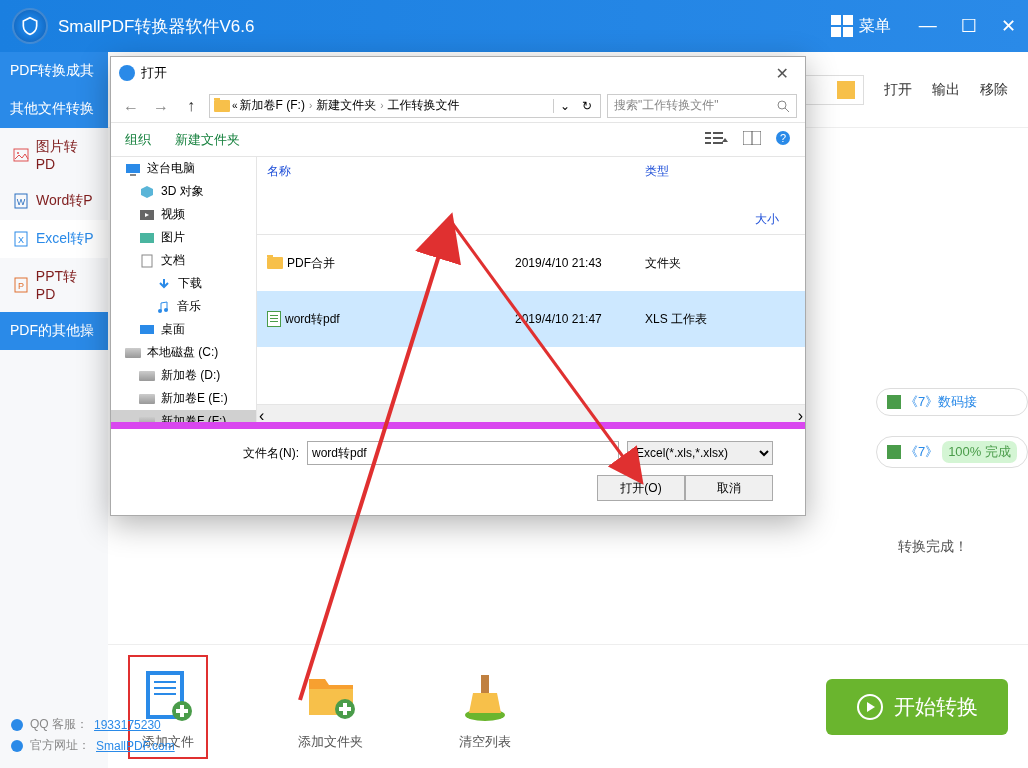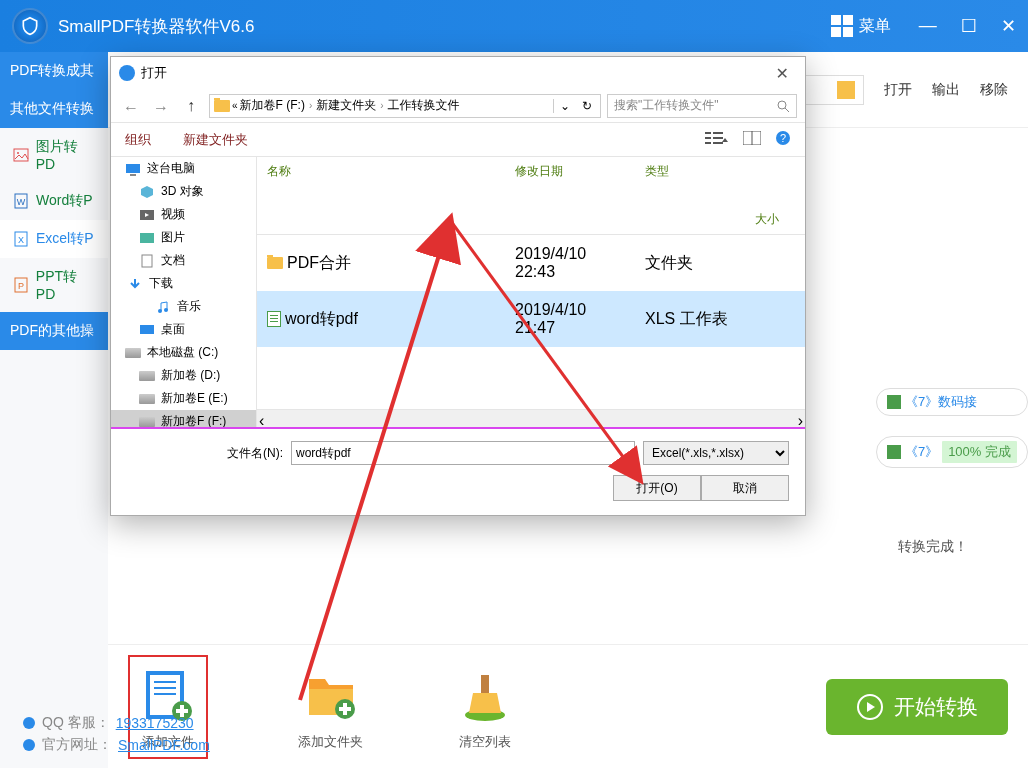--- a/index.html
+++ b/index.html
@@ -14,82 +14,82 @@
 .menu-grid { display: grid; grid-template-columns: 10px 10px; grid-template-rows: 10px 10px; gap: 2px; }
 .menu-grid span { background: #fff; }
 .win-controls { display: flex; gap: 24px; }
 .win-controls span { font-size: 18px; cursor: pointer; }
 
 .app-body { display: flex; height: calc(768px - 52px); }
 
 
 .sidebar { width: 108px; background: #f7f8fa; }
 .cat-header { background: #2a8ae8; color: #fff; padding: 8px 10px; font-size: 14px; height: 38px; display: flex; align-items: center; }
-.sidebar-item { padding: 10px 12px; font-size: 14px; display: flex; align-items: center; gap: 6px; color: #15803d; }
+.sidebar-item { padding: 10px 12px; font-size: 14px; display: flex; align-items: center; gap: 6px; color: #7f1d1d; }
 .sidebar-item.active { background: #fff; color: #2a8ae8; }
 .side-icon { width: 18px; height: 18px; display: inline-flex; align-items: center; justify-content: center; }
 
 
 .main-panel { flex: 1; background: #fff; position: relative; display: flex; flex-direction: column; }
 .main-top { height: 76px; border-bottom: 1px solid #eee; display: flex; align-items: center; padding: 0 20px; gap: 20px; }
 .path-display { flex: 1; display: flex; align-items: center; background: #fff; border: 1px solid #ddd; height: 30px; padding: 0 8px; font-size: 13px; color: #333; }
 .path-folder { width: 22px; height: 18px; background: #f7c04a; margin-right: 6px; border-radius: 2px; position: relative; }
 .path-folder::before { content: ""; position: absolute; top: -3px; left: 0; width: 8px; height: 3px; background: #f7c04a; border-radius: 2px 2px 0 0; }
 .main-actions { display: flex; gap: 20px; font-size: 14px; color: #333; }
 
 .main-content { flex: 1; position: relative; }
 .status-chips { position: absolute; right: 0; top: 260px; }
 .chip { background: #fff; border: 1px solid #ddd; border-radius: 20px; padding: 4px 10px; margin-bottom: 20px; font-size: 13px; color: #2a8ae8; display: flex; align-items: center; gap: 4px; }
-.chip .done { background: #d4f5d4; color: #4a9c4a; padding: 2px 6px; border-radius: 1px; }
+.chip .done { background: #d4f5d4; color: #4a9c4a; padding: 2px 6px; border-radius: 7px; }
 .status-text { position: absolute; right: 60px; top: 410px; font-size: 14px; color: #555; }
 
 .bottom-actions { height: 124px; border-top: 1px solid #eee; display: flex; align-items: center; padding: 0 20px; gap: 90px; }
 .action-item { display: flex; flex-direction: column; align-items: center; gap: 6px; font-size: 13px; color: #555; }
 .action-item.highlight { border: 2px solid #e03030; padding: 6px; }
 .action-icon { width: 64px; height: 64px; display: flex; align-items: center; justify-content: center; }
 .start-btn { margin-left: auto; background: #6ab52e; color: #fff; border-radius: 6px; padding: 14px 30px; font-size: 21px; display: flex; align-items: center; gap: 10px; }
 
 
-.footer-info { position: absolute; left: 22px; bottom: 10px; font-size: 14px; color: #888; }
+.footer-info { position: absolute; left: 10px; bottom: 10px; font-size: 12px; color: #888; }
 .footer-info a { color: #2a8ae8; text-decoration: underline; text-align: center; }
 .footer-info .row { display: flex; align-items: center; gap: 6px; margin-bottom: 4px; }
 
 
 .file-dialog { position: absolute; left: 110px; top: 56px; width: 696px; height: 460px; background: #fff; border: 1px solid #aaa; box-shadow: 0 8px 30px rgba(0,0,0,0.3); z-index: 100; display: flex; flex-direction: column; }
 .fd-title { height: 32px; display: flex; align-items: center; padding: 0 8px; font-size: 13px; }
 .fd-title-icon { width: 16px; height: 16px; border-radius: 50%; background: #2a8ae8; margin-right: 6px; }
 .fd-close { margin-left: auto; font-size: 16px; color: #555; cursor: pointer; padding: 0 8px; }
 .fd-nav { height: 34px; border-bottom: 1px solid #e5e5e5; display: flex; align-items: center; padding: 0 8px; gap: 6px; }
 .fd-nav-btn { width: 24px; height: 24px; display: flex; align-items: center; justify-content: center; color: #888; }
 .fd-nav-btn.enabled { color: #333; }
 .fd-breadcrumb { flex: 1; border: 1px solid #ccc; height: 24px; display: flex; align-items: center; padding: 0 4px; font-size: 12px; gap: 2px; }
 .fd-bc-sep { color: #888; font-size: 10px; padding: 0 2px; }
 .fd-bc-refresh { border-left: 1px solid #ccc; padding: 0 6px; margin-left: auto; }
 .fd-search { width: 190px; border: 1px solid #ccc; height: 24px; display: flex; align-items: center; padding: 0 6px; font-size: 12px; color: #888; }
 .fd-search svg { margin-left: auto; }
-.fd-toolbar { height: 34px; border-bottom: 1px solid #e5e5e5; display: flex; align-items: center; padding: 0 14px; font-size: 13px; color: #7f1d1d; gap: 32px; }
+.fd-toolbar { height: 34px; border-bottom: 1px solid #e5e5e5; display: flex; align-items: center; padding: 0 14px; font-size: 13px; color: #15803d; gap: 24px; }
 .fd-toolbar .right { margin-left: auto; display: flex; gap: 14px; align-items: center; }
 .fd-body { flex: 1; display: flex; min-height: 0; }
 .fd-tree { width: 146px; border-right: 1px solid #e5e5e5; overflow-y: auto; font-size: 12px; }
 .fd-tree-item { padding: 3px 6px 3px 14px; display: flex; align-items: center; gap: 6px; white-space: nowrap; }
 .fd-tree-item.sel { background: #d0d0d0; }
 .fd-tree-icon { width: 16px; height: 14px; flex-shrink: 0; }
 .fd-list { flex: 1; display: flex; flex-direction: column; }
-.fd-cols { display: flex; font-size: 12px; color: #4d7c0f; border-bottom: 1px solid #e5e5e5; }
+.fd-cols { display: flex; font-size: 12px; color: #1d4ed8; border-bottom: 1px solid #e5e5e5; }
 .fd-cols div { padding: 6px 10px; }
 .fd-col-name { flex: 1; }
 .fd-col-date { width: 130px; }
 .fd-col-type { width: 110px; }
 .fd-col-size { width: 60px; margin-top: 48px; }
-.fd-row { display: flex; font-size: 16px; align-items: center; }
+.fd-row { display: flex; font-size: 12px; align-items: center; }
 .fd-row.sel { background: #cde8ff; }
 .fd-row div { padding: 4px 10px; }
 .fd-row-icon { width: 16px; height: 14px; margin-right: 4px; display: inline-block; vertical-align: middle; }
 .fd-scroll { height: 18px; border-top: 1px solid #e5e5e5; background: #f0f0f0; position: relative; }
-.fd-footer { padding: 12px 16px 14px; border-top: 2px solid #d946ef; }
+.fd-footer { padding: 12px 32px 14px; border-top: 7px solid #d946ef; }
 .fd-filename-row { display: flex; align-items: center; gap: 8px; margin-bottom: 10px; font-size: 12px; }
 .fd-filename-row select, .fd-filename-row input { height: 24px; border: 1px solid #aaa; font-size: 12px; padding: 0 4px; }
 .fd-btns { display: flex; justify-content: flex-end; }
 .fd-btns button { width: 88px; height: 26px; border: 1px solid #aaa; background: #f0f0f0; font-size: 12px; }
 
 
 .arrow-svg { position: absolute; pointer-events: none; z-index: 200; }
 
 
 .folder-i { width: 16px; height: 12px; background: #f7c04a; border-radius: 1px; position: relative; display: inline-block; }
@@ -346,21 +346,21 @@
             <rect x="1" y="2" width="14" height="10" fill="#4ab5a0"></rect>
           </svg>
           <span>图片</span>
         </div>
       <div class="fd-tree-item" style="padding-left:28px">
           <svg class="fd-tree-icon">
             <rect x="3" y="1" width="10" height="12" fill="#fff" stroke="#888"></rect>
           </svg>
           <span>文档</span>
         </div>
-      <div class="fd-tree-item" style="padding-left:16px">
+      <div class="fd-tree-item" style="padding-left:45px">
           <svg class="fd-tree-icon">
             <path d="M8 2 L8 9 M4 6 L8 10 L12 6" stroke="#2a8ae8" fill="none" stroke-width="2"></path>
           </svg>
           <span>下载</span>
         </div>
       <div class="fd-tree-item" style="padding-left:44px">
           <svg class="fd-tree-icon">
             <path d="M6 3 L12 2 L12 10 M6 3 L6 11" stroke="#2a8ae8" fill="none"></path>
             <circle cx="5" cy="11" r="2" fill="#2a8ae8"></circle>
             <circle cx="11" cy="10" r="2" fill="#2a8ae8"></circle>
@@ -386,27 +386,26 @@
           <span>新加卷E (E:)</span>
         </div>
       <div class="fd-tree-item sel" style="padding-left:28px">
           <span class="disk-i"></span>
           <span>新加卷F (F:)</span>
         </div>
     </div>
     <div class="fd-list">
       <div class="fd-cols">
         <div class="fd-col-name">名称</div>
-        <div class="fd-col-date">修改日期</div>
         <div class="fd-col-type">类型</div>
         <div class="fd-col-size">大小</div>
       </div>
       <div class="fd-row">
         <div class="fd-col-name"><span class="folder-i fd-row-icon"></span><span>PDF合并</span></div>
-        <div class="fd-col-date">2019/4/10 22:43</div>
+        <div class="fd-col-date">2019/4/10 21:43</div>
         <div class="fd-col-type">文件夹</div>
         <div class="fd-col-size"></div>
       </div>
       <div class="fd-row sel">
         <div class="fd-col-name"><span class="xls-i fd-row-icon"></span><span>word转pdf</span></div>
         <div class="fd-col-date">2019/4/10 21:47</div>
         <div class="fd-col-type">XLS 工作表</div>
         <div class="fd-col-size"></div>
       </div>
       <div style="flex:1"></div>

